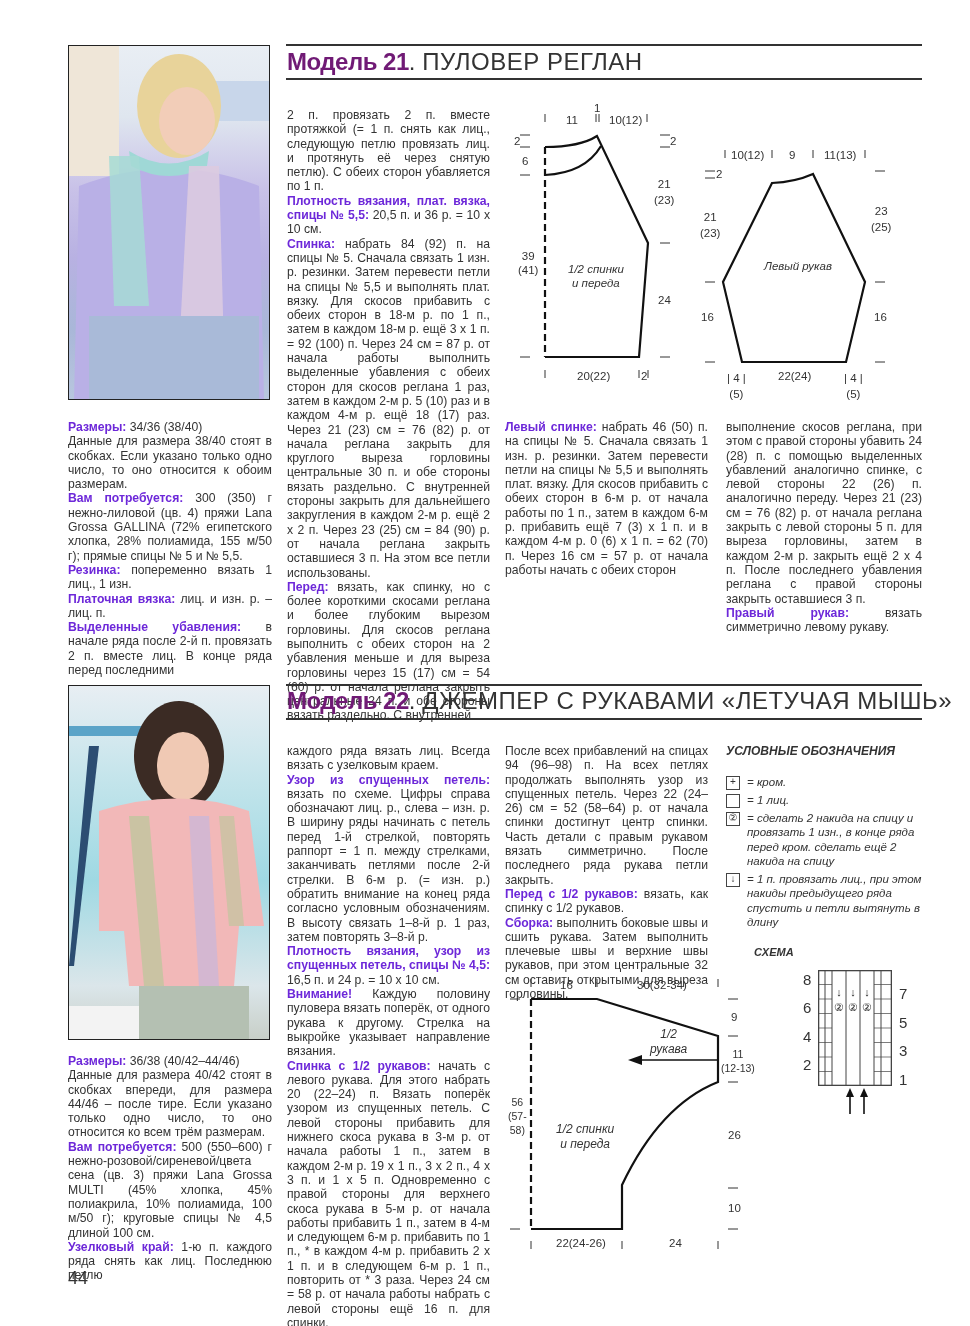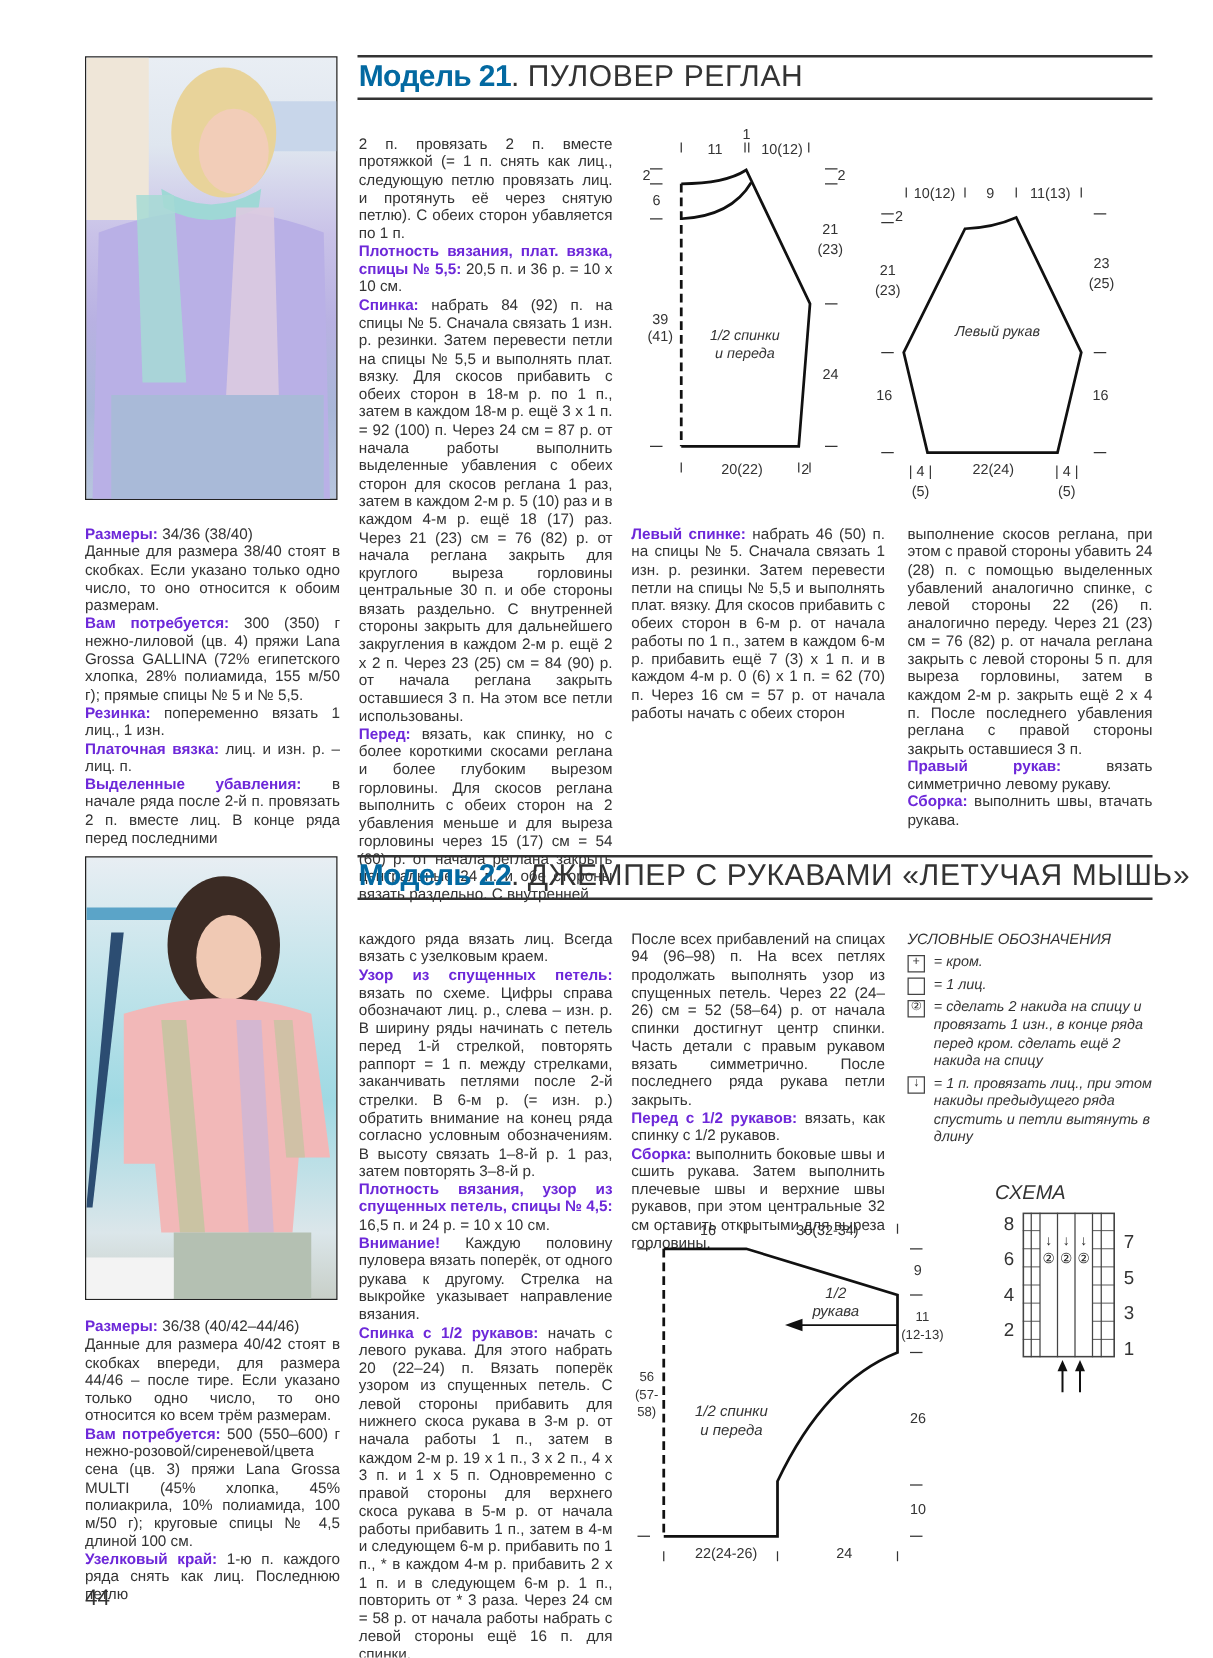--- a/index.html
+++ b/index.html
@@ -2,30 +2,30 @@
 <html><head>
 <meta charset="utf-8">
 <style>
   *{box-sizing:border-box;margin:0;padding:0}
   html,body{width:970px;height:1326px;background:#fff;overflow:hidden}
   body{position:relative;font-family:"Liberation Sans",sans-serif;color:#2a2a2a}
   .abs{position:absolute}
   .photo{border:1px solid #222;overflow:hidden}
   .rule{position:absolute;height:2px;background:#333}
   .title{position:absolute;font-size:24px;line-height:28px;white-space:nowrap}
-  .title .num{color:#0369a1;font-weight:bold;letter-spacing:-0.5px}
+  .title .num{color:#701a75;font-weight:bold;letter-spacing:-0.5px}
   .title .dot{color:#333}
   .title .name{color:#333;font-weight:normal;letter-spacing:0.5px}
   .col{position:absolute;font-size:12.2px;line-height:14.3px;text-align:justify;color:#333}
   .col p{margin:0}
   .col b{font-weight:bold;color:#6d28d9}
   .dlabel{position:absolute;font-size:11.5px;color:#333;white-space:nowrap;text-align:center}
   .it{font-style:italic}
   .legend{position:absolute;font-size:11.5px;line-height:14.5px;font-style:italic;color:#333}
-  .legend h4{font-weight:normal;font-size:12px;margin-bottom:4px}
+  .legend h4{font-weight:bold;font-size:12px;margin-bottom:16px}
   .lg-row{display:flex;align-items:flex-start;margin-bottom:3px}
   .lg-box{width:14px;height:14px;border:1px solid #444;margin-right:7px;flex:none;display:flex;align-items:center;justify-content:center;font-size:10px;font-style:normal;margin-top:1px}
   .pagenum{position:absolute;font-size:18px;color:#333}
 </style>
 </head>
 <body>
 
 <div class="abs photo" style="left:68px;top:45px;width:202px;height:355px;background:linear-gradient(180deg,#e9eef4 0%,#dfe6ef 20%,#c9c2e8 40%,#b8b1e2 60%,#a9b7d8 80%,#b8c6de 100%)">
   <svg width="202" height="355" viewBox="0 0 202 355">
     <rect x="0" y="0" width="50" height="130" fill="#efe6d8"></rect>
@@ -63,21 +63,20 @@
   <p><b>Перед:</b><span> вязать, как спинку, но с более короткими скосами реглана и более глубоким вырезом горловины. Для скосов реглана выполнить с обеих сторон на 2 убавления меньше и для выреза горловины через 15 (17) см = 54 (60) р. от начала реглана закрыть центральные 24 п. и обе стороны вязать раздельно. С внутренней</span></p>
 </div>
 
 <div class="col" style="left:505px;top:420px;width:203px">
   <p><b>Левый спинке:</b><span> набрать 46 (50) п. на спицы № 5. Сначала связать 1 изн. р. резинки. Затем перевести петли на спицы № 5,5 и выполнять плат. вязку. Для скосов прибавить с обеих сторон в 6-м р. от начала работы по 1 п., затем в каждом 6-м р. прибавить ещё 7 (3) х 1 п. и в каждом 4-м р. 0 (6) х 1 п. = 62 (70) п. Через 16 см = 57 р. от начала работы начать с обеих сторон</span></p>
 </div>
 
 <div class="col" style="left:726px;top:420px;width:196px">
   <p><b></b><span>выполнение скосов реглана, при этом с правой стороны убавить 24 (28) п. с помощью выделенных убавлений аналогично спинке, с левой стороны 22 (26) п. аналогично переду. Через 21 (23) см = 76 (82) р. от начала реглана закрыть с левой стороны 5 п. для выреза горловины, затем в каждом 2-м р. закрыть ещё 2 х 4 п. После последнего убавления реглана с правой стороны закрыть оставшиеся 3 п.</span></p>
   <p><b>Правый рукав:</b><span> вязать симметрично левому рукаву.</span></p>
-  <p><b>Сборка:</b><span> выполнить швы, втачать рукава.</span></p>
 </div>
 
 <svg class="abs" style="left:500px;top:95px" width="200" height="300" viewBox="0 0 200 300">
   <path d="M45 52 Q80 52 97 41 L148 148 L139 262 L45 262" fill="none" stroke="#111" stroke-width="2.2"></path>
   <path d="M45 80 Q85 78 101 51" fill="none" stroke="#111" stroke-width="2.2"></path>
   <line x1="45" y1="52" x2="45" y2="262" stroke="#111" stroke-width="2.2" stroke-dasharray="7,4"></line>
   <g stroke="#333" stroke-width="1">
     <line x1="45" y1="19" x2="45" y2="27"></line>
       <line x1="96" y1="19" x2="96" y2="27"></line>
       <line x1="99" y1="19" x2="99" y2="27"></line>
@@ -193,21 +192,21 @@
   <div class="lg-row">
     <span class="lg-box">②</span>
     <span>= сделать 2 накида на спицу и провязать 1 изн., в конце ряда перед кром. сделать ещё 2 накида на спицу</span>
   </div>
   <div class="lg-row">
     <span class="lg-box">↓</span>
     <span>= 1 п. провязать лиц., при этом накиды предыдущего ряда спустить и петли вытянуть в длину</span>
   </div>
 </div>
 
-<div class="dlabel it" style="left:796px;top:946px;font-weight:normal;font-size:16px">СХЕМА</div>
+<div class="dlabel it" style="left:754px;top:946px;font-weight:bold;font-size:11px">СХЕМА</div>
 <svg class="abs" style="left:818px;top:970px" width="74" height="116" viewBox="0 0 74 116">
   <g id="chart-grid" stroke="#444" stroke-width="1" fill="none">
       <rect x="0.5" y="0.5" width="73" height="115" stroke-width="1.6"></rect>
       <line x1="7" y1="0" x2="7" y2="116"></line>
       <line x1="14" y1="0" x2="14" y2="116"></line>
       <line x1="28" y1="0" x2="28" y2="116"></line>
       <line x1="42" y1="0" x2="42" y2="116"></line>
       <line x1="56" y1="0" x2="56" y2="116"></line>
       <line x1="63" y1="0" x2="63" y2="116"></line>
       <line x1="0" y1="14.5" x2="14" y2="14.5" stroke-width="0.7"></line>

